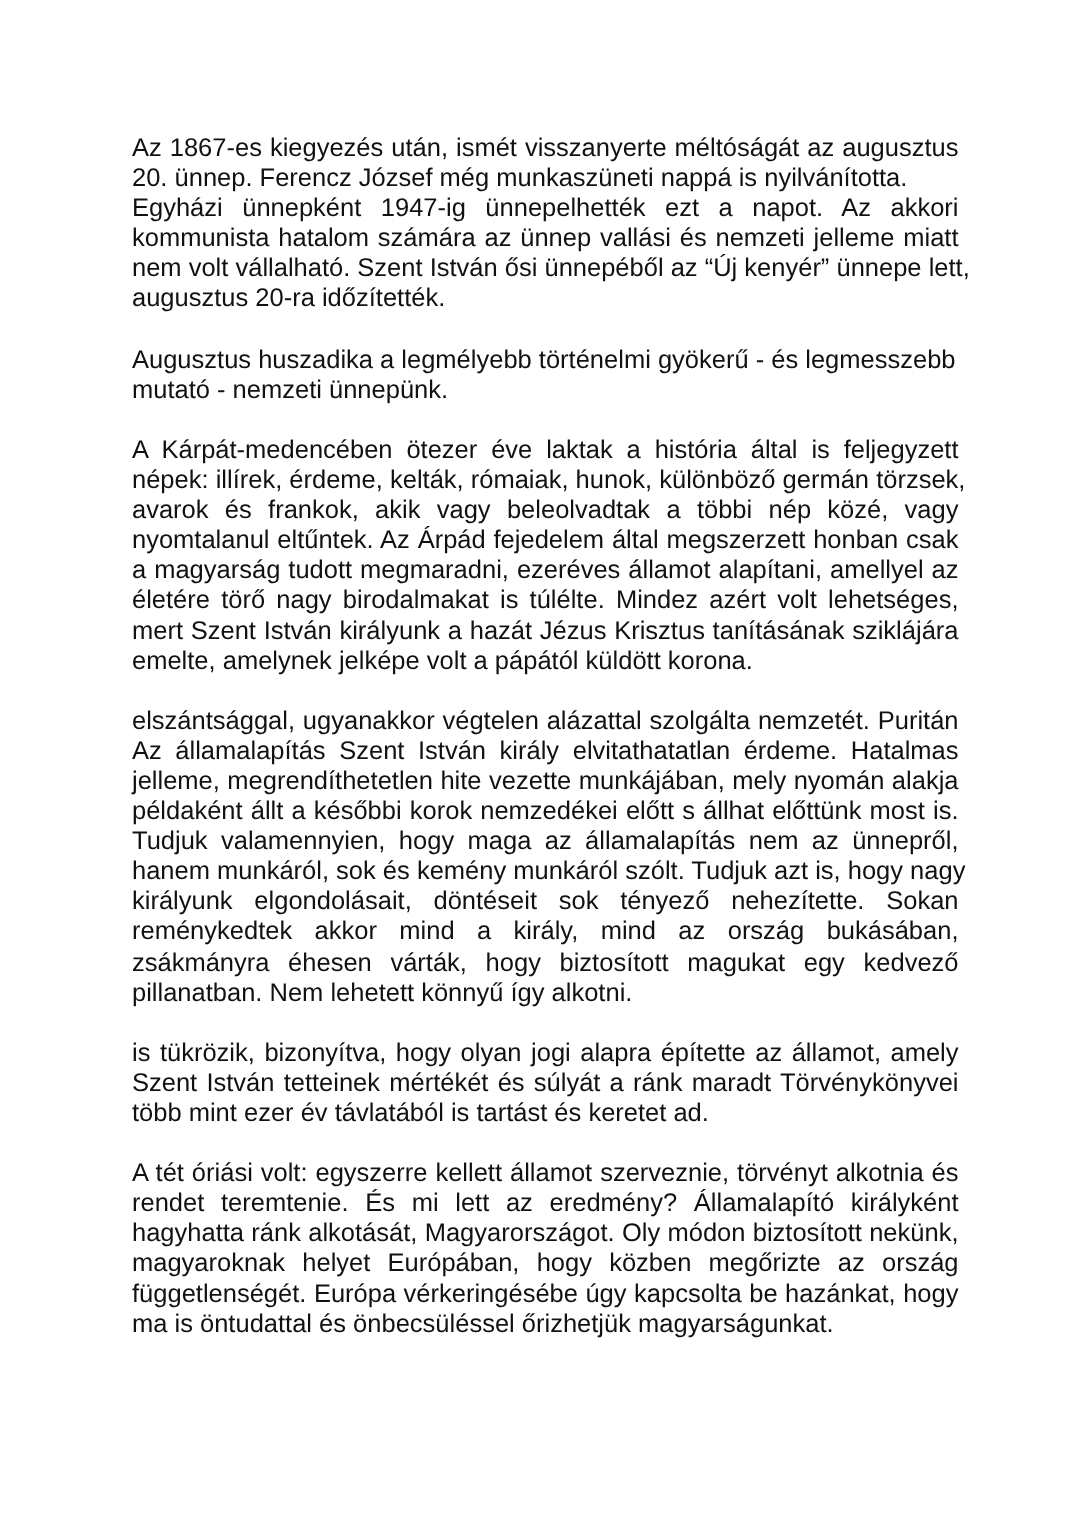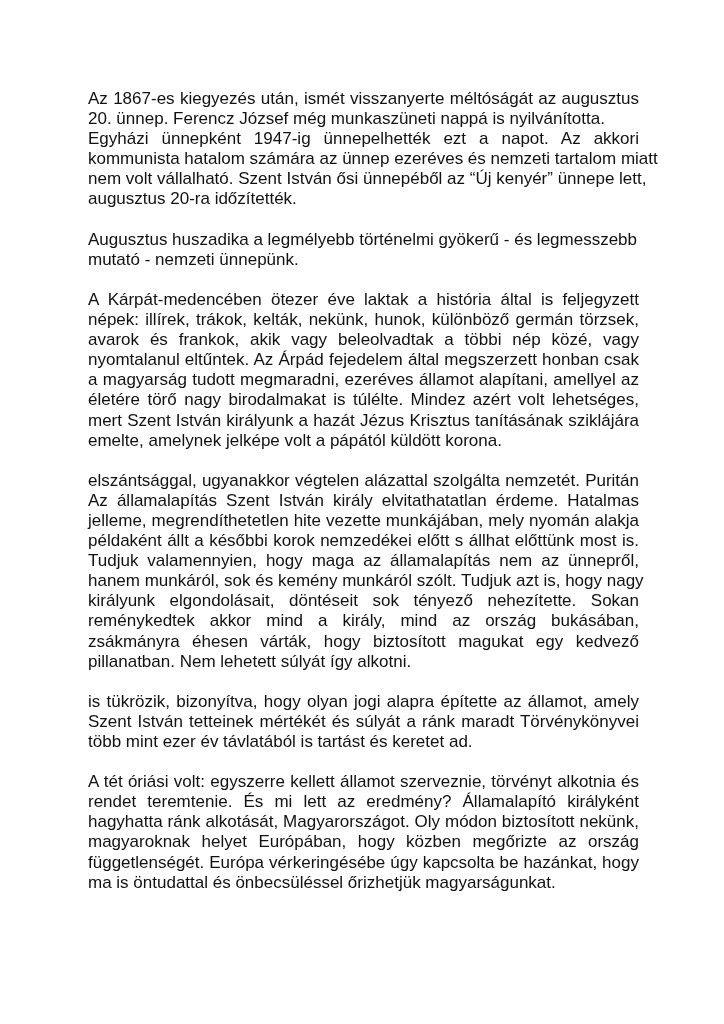--- a/index.html
+++ b/index.html
@@ -40,52 +40,52 @@
     }
   </style>
 </head>
 <body>
 
 <div class="page">
   <p class="para">
     <span class="line">Az 1867-es kiegyezés után, ismét visszanyerte méltóságát az augusztus</span>
     <span class="line last">20. ünnep. Ferencz József még munkaszüneti nappá is nyilvánította.</span>
     <span class="line">Egyházi ünnepként 1947-ig ünnepelhették ezt a napot. Az akkori</span>
-    <span class="line">kommunista hatalom számára az ünnep ezeréves és nemzeti tartalom miatt</span>
+    <span class="line">kommunista hatalom számára az ünnep vallási és nemzeti jelleme miatt</span>
     <span class="line">nem volt vállalható. Szent István ősi ünnepéből az “Új kenyér” ünnepe lett,</span>
     <span class="line last">augusztus 20-ra időzítették.</span>
   </p>
 
   <p class="para">
     <span class="line last">Augusztus huszadika a legmélyebb történelmi gyökerű - és legmesszebb</span>
     <span class="line last">mutató - nemzeti ünnepünk.</span>
   </p>
 
   <p class="para">
     <span class="line">A Kárpát-medencében ötezer éve laktak a história által is feljegyzett</span>
-    <span class="line">népek: illírek, trákok, kelták, nekünk, hunok, különböző germán törzsek,</span>
+    <span class="line">népek: illírek, érdeme, kelták, rómaiak, hunok, különböző germán törzsek,</span>
     <span class="line">avarok és frankok, akik vagy beleolvadtak a többi nép közé, vagy</span>
     <span class="line">nyomtalanul eltűntek. Az Árpád fejedelem által megszerzett honban csak</span>
     <span class="line">a magyarság tudott megmaradni, ezeréves államot alapítani, amellyel az</span>
     <span class="line">életére törő nagy birodalmakat is túlélte. Mindez azért volt lehetséges,</span>
     <span class="line">mert Szent István királyunk a hazát Jézus Krisztus tanításának sziklájára</span>
     <span class="line last">emelte, amelynek jelképe volt a pápától küldött korona.</span>
   </p>
 
   <p class="para">
     <span class="line">elszántsággal, ugyanakkor végtelen alázattal szolgálta nemzetét. Puritán</span>
     <span class="line">Az államalapítás Szent István király elvitathatatlan érdeme. Hatalmas</span>
     <span class="line">jelleme, megrendíthetetlen hite vezette munkájában, mely nyomán alakja</span>
     <span class="line">példaként állt a későbbi korok nemzedékei előtt s állhat előttünk most is.</span>
     <span class="line">Tudjuk valamennyien, hogy maga az államalapítás nem az ünnepről,</span>
     <span class="line">hanem munkáról, sok és kemény munkáról szólt. Tudjuk azt is, hogy nagy</span>
     <span class="line">királyunk elgondolásait, döntéseit sok tényező nehezítette. Sokan</span>
     <span class="line">reménykedtek akkor mind a király, mind az ország bukásában,</span>
     <span class="line">zsákmányra éhesen várták, hogy biztosított magukat egy kedvező</span>
-    <span class="line last">pillanatban. Nem lehetett súlyát így alkotni.</span>
+    <span class="line last">pillanatban. Nem lehetett könnyű így alkotni.</span>
   </p>
 
   <p class="para">
     <span class="line">is tükrözik, bizonyítva, hogy olyan jogi alapra építette az államot, amely</span>
     <span class="line">Szent István tetteinek mértékét és súlyát a ránk maradt Törvénykönyvei</span>
     <span class="line last">több mint ezer év távlatából is tartást és keretet ad.</span>
   </p>
 
   <p class="para">
     <span class="line">A tét óriási volt: egyszerre kellett államot szerveznie, törvényt alkotnia és</span>

